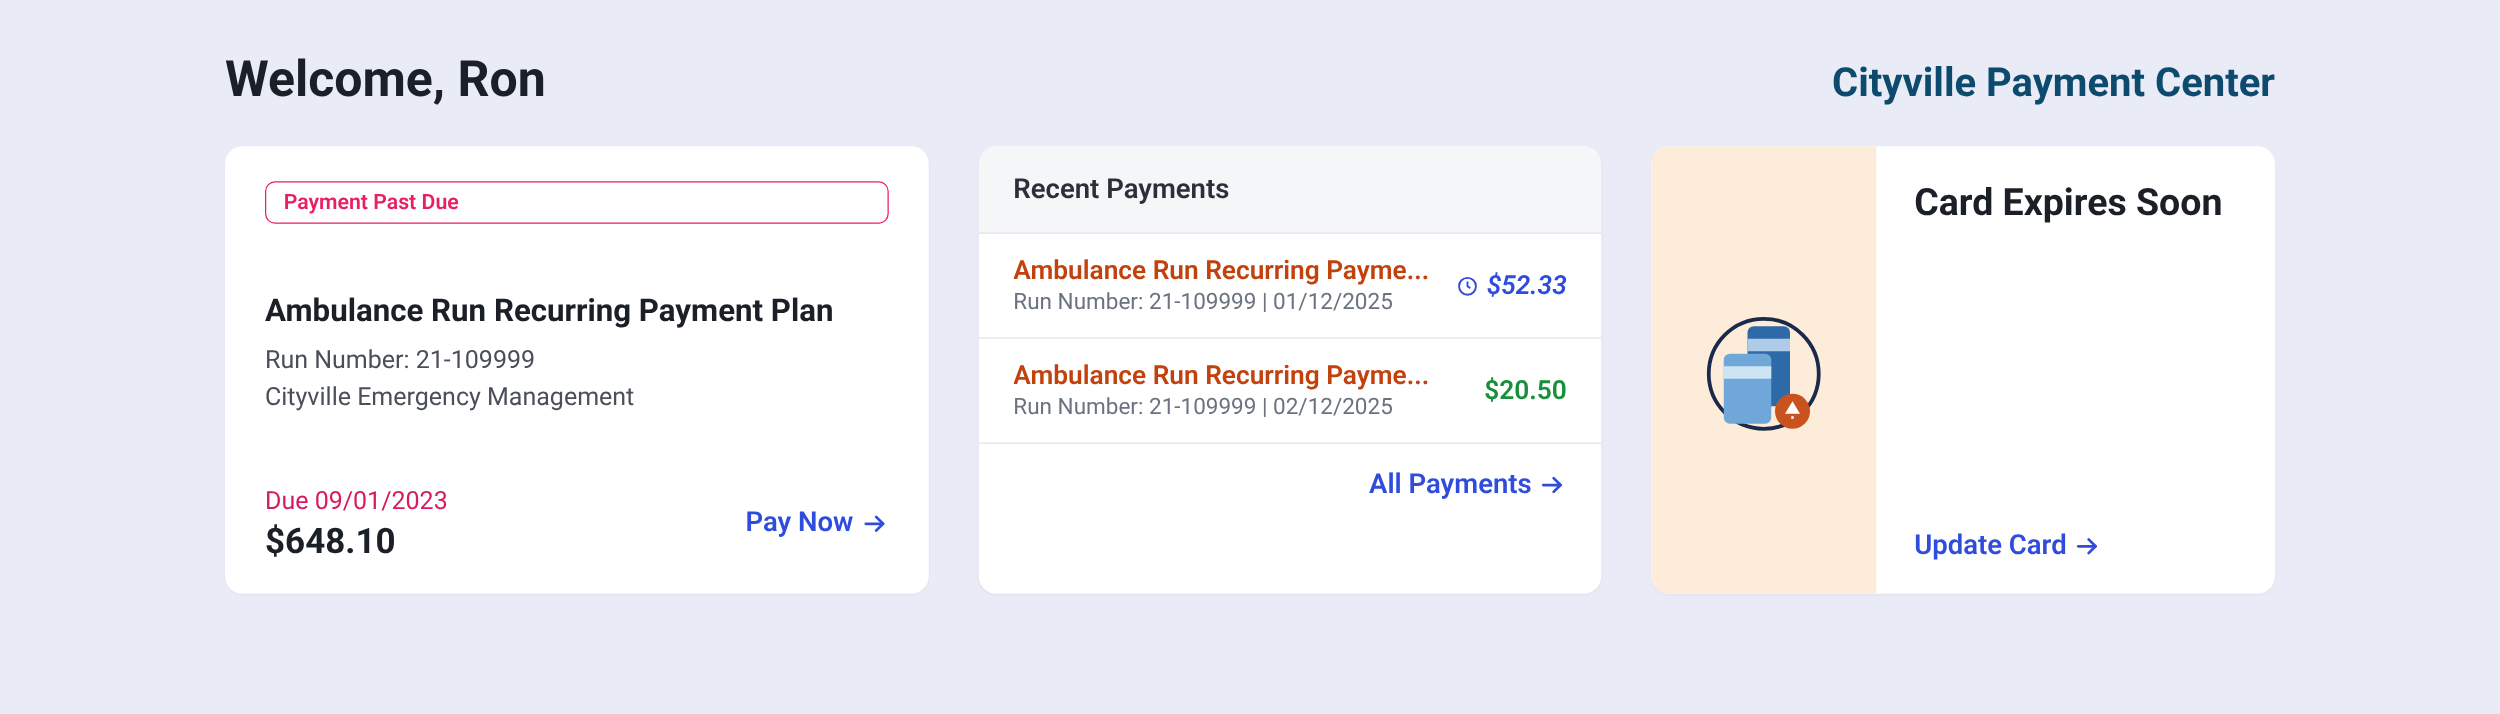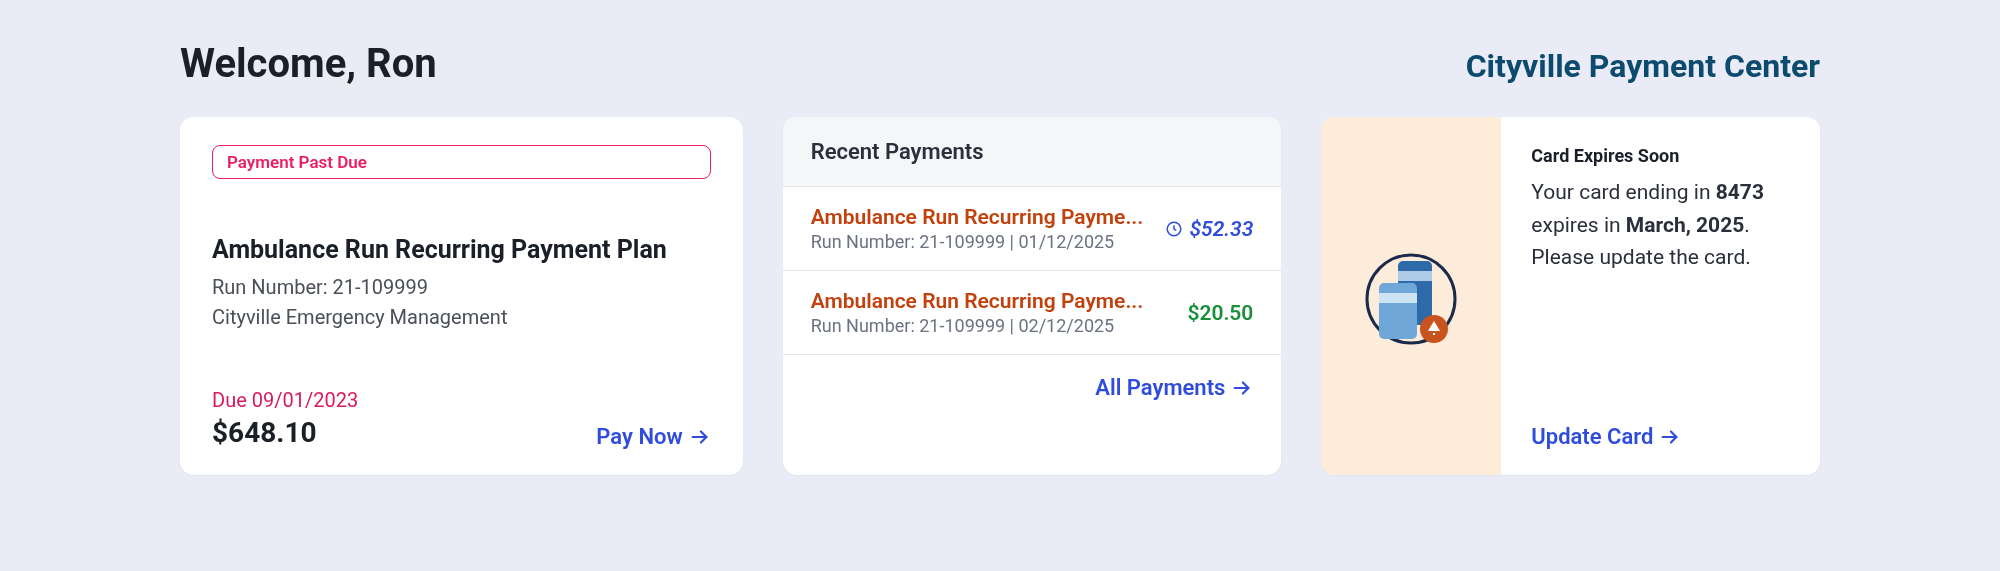--- a/index.html
+++ b/index.html
@@ -60,21 +60,21 @@
   }
   .plan-sub {
     font-size: 20px;
     color: #4a4f59;
     line-height: 1.5;
   }
   .plan-bottom {
     margin-top: 56px;
     display: flex;
     justify-content: space-between;
-    align-items: flex-end;
+    align-items: center;
   }
   .due-date {
     font-size: 20px;
     color: #d81b60;
     margin-bottom: 4px;
   }
   .amount {
     font-size: 28px;
     font-weight: 700;
     color: #1b1f27;
@@ -144,21 +144,21 @@
     justify-content: center;
     flex-shrink: 0;
   }
   .expire-body {
     padding: 28px 30px 26px 30px;
     display: flex;
     flex-direction: column;
     flex: 1;
   }
   .expire-title {
-    font-size: 18px;
+    font-size: 30px;
     font-weight: 700;
     color: #1b1f27;
     margin-bottom: 10px;
   }
   .expire-text {
     font-size: 21px;
     color: #2a2f3a;
     line-height: 1.55;
   }
   .expire-text b { font-weight: 700; }
@@ -252,23 +252,20 @@
         <rect x="42" y="30" width="34" height="10" fill="#aecbe8"></rect>
         <rect x="23" y="42" width="38" height="56" rx="5" fill="#6fa8d8"></rect>
         <rect x="23" y="52" width="38" height="10" fill="#cde4f5"></rect>
         <circle cx="78" cy="88" r="14" fill="#c9531f"></circle>
         <path d="M78 80 L84 90 L72 90 Z" fill="#fff"></path>
         <rect x="77" y="92" width="2" height="2" fill="#fff"></rect>
       </svg>
     </div>
     <div class="expire-body">
       <div class="expire-title">Card Expires Soon</div>
-      <div class="expire-text">
-        <span>Your card ending in </span><b>8473</b><span> expires in </span><b>March, 2025</b><span>. Please update the card.</span>
-      </div>
       <div class="expire-action">
         <div class="action-link">
           <span>Update Card</span>
           <svg class="arrow-icon" viewBox="0 0 24 24">
               <line x1="4" y1="12" x2="19" y2="12"></line>
               <polyline points="13 6 19 12 13 18"></polyline>
             </svg>
         </div>
       </div>
     </div>

